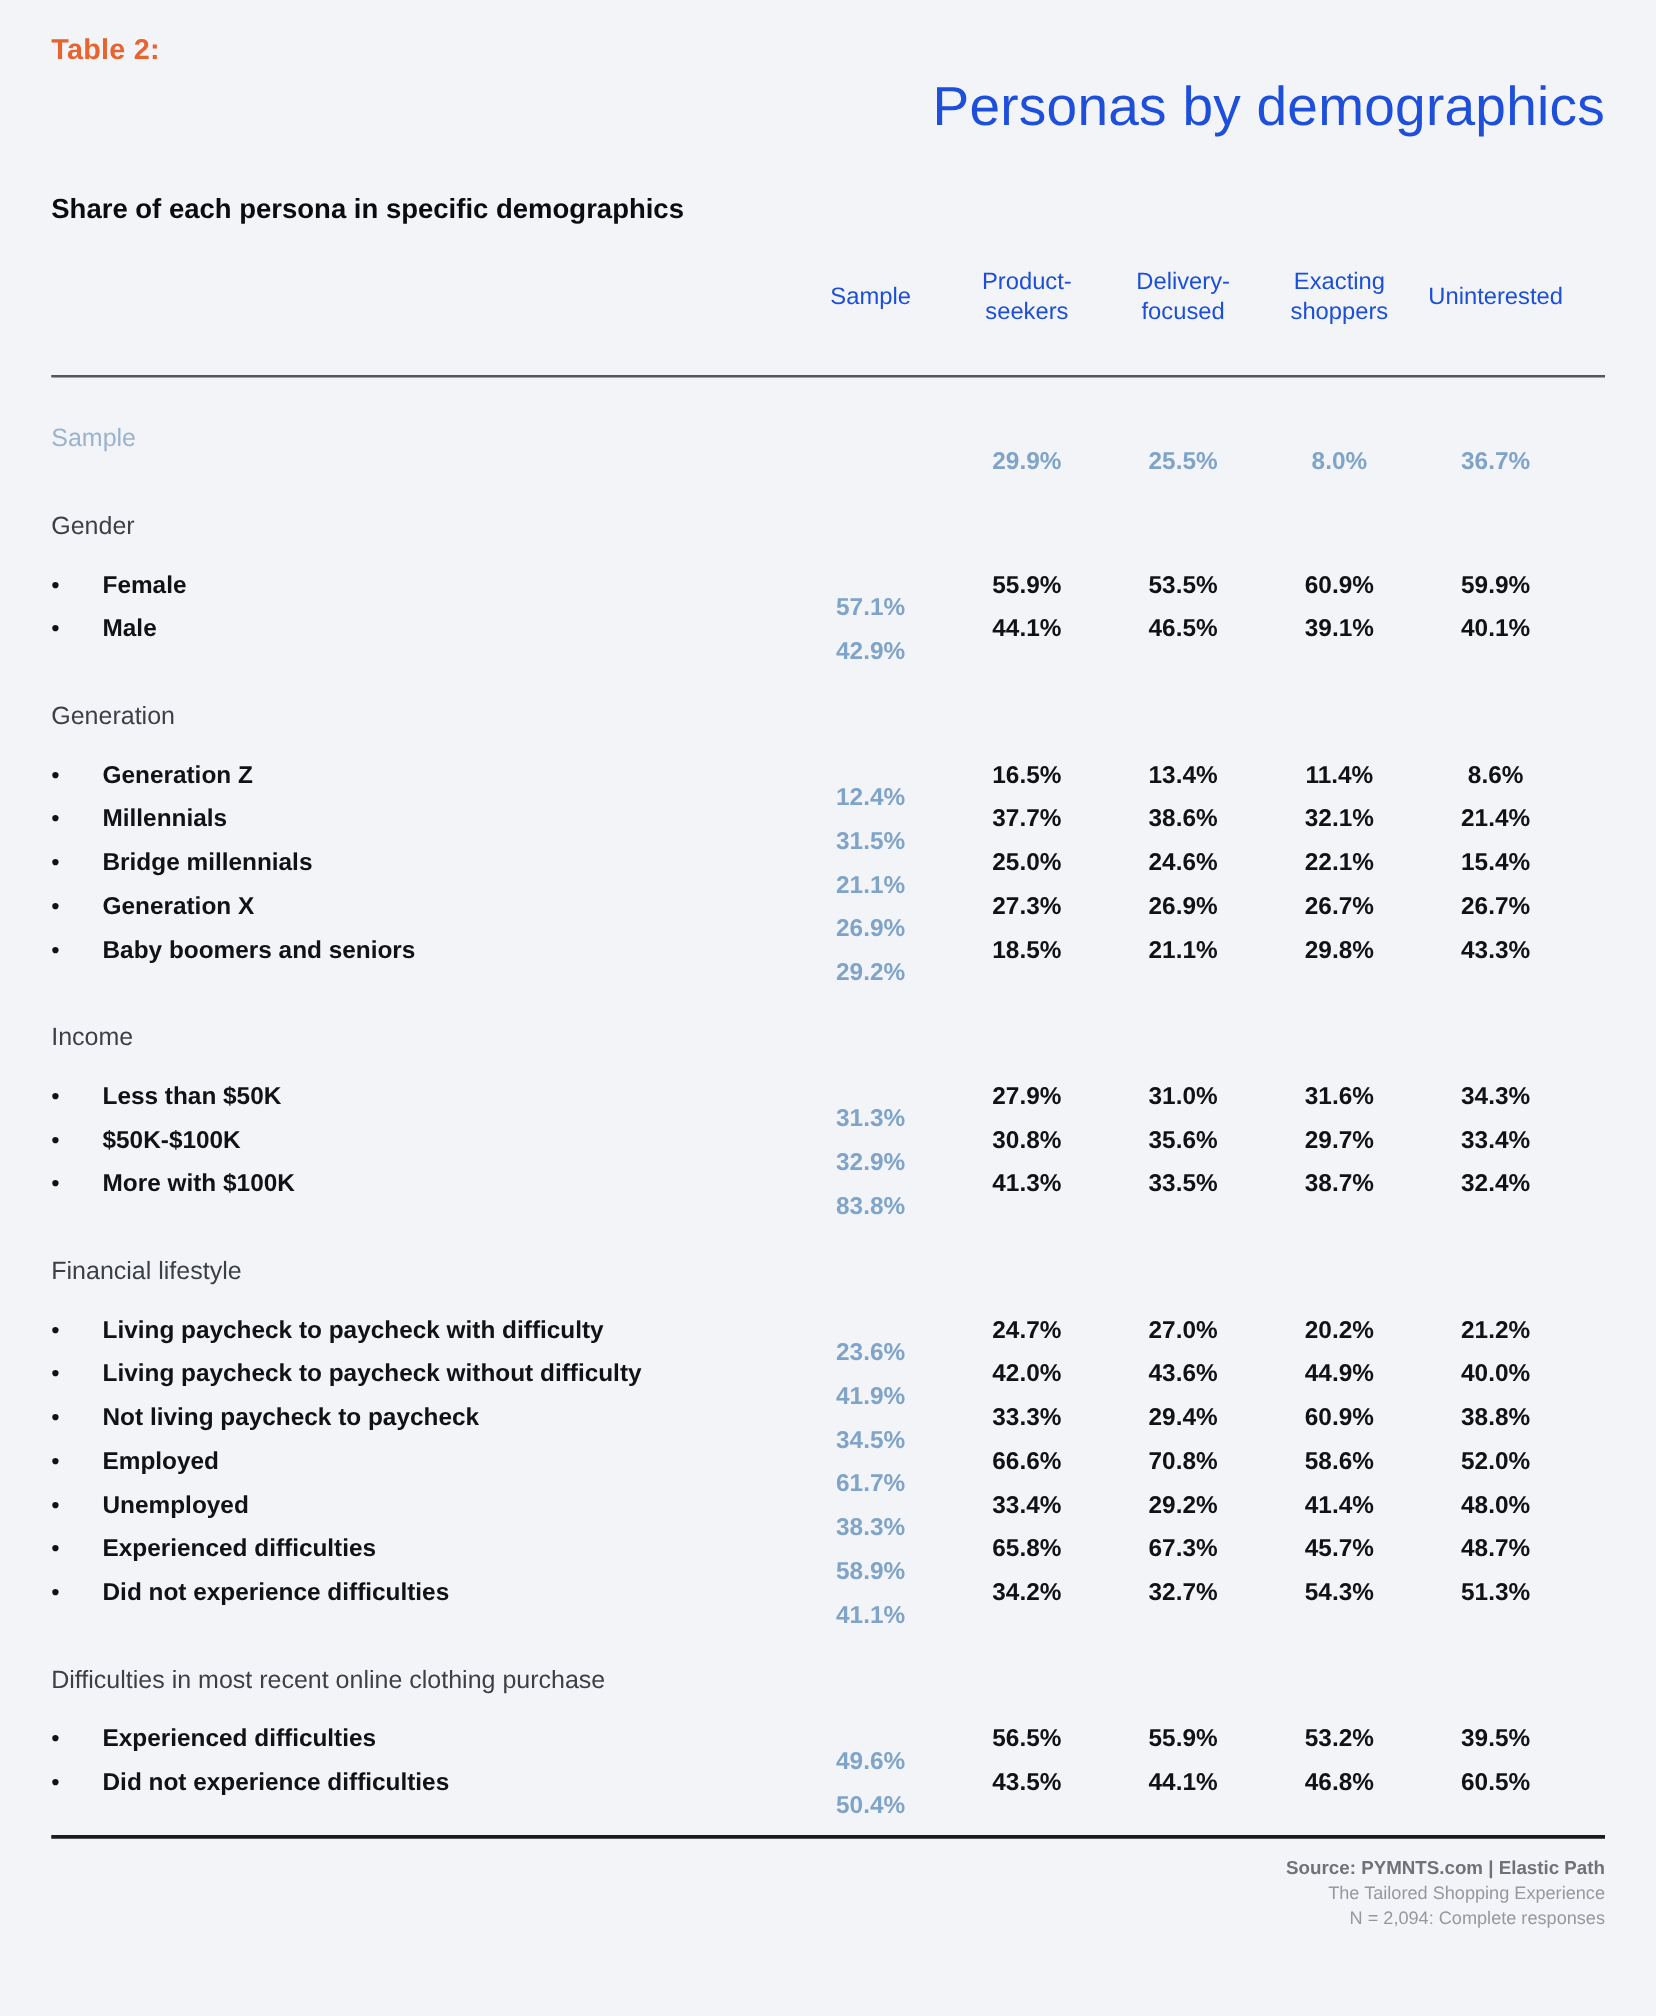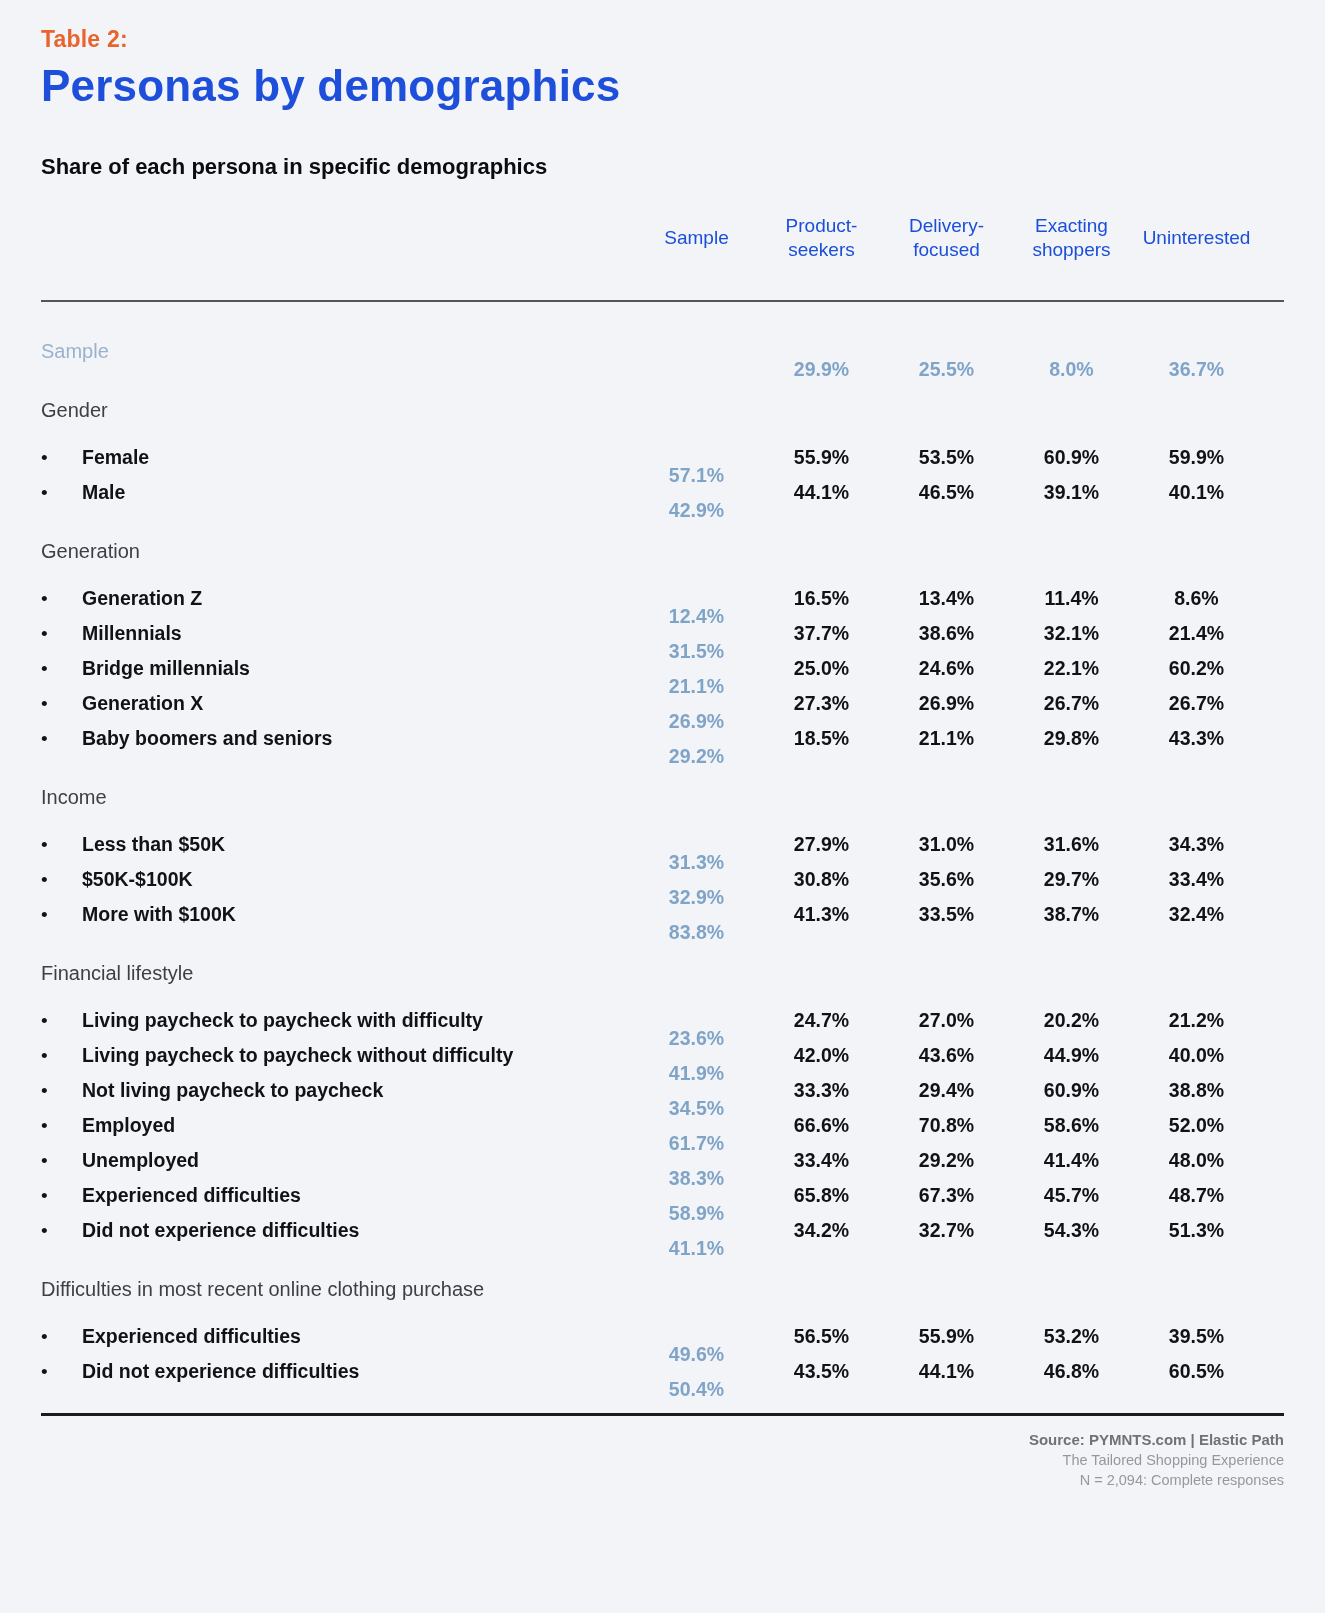--- a/index.html
+++ b/index.html
@@ -10,22 +10,22 @@
     font-family: "Liberation Sans", sans-serif;
     color: #101216;
   }
   .page { padding: 26px 41px 16px 41px; width: 100%; height: 100%; }
 
   .table-label {
     font-size: 23px; font-weight: bold; color: #E8632D;
     letter-spacing: 0.2px; margin-bottom: 8px;
   }
   .title {
-    font-size: 44px; font-weight: 700; color: #1D4FDB;
-    letter-spacing: 0.2px; margin-bottom: 3px;
+    font-size: 44px; font-weight: 400; color: #1D4FDB;
+    letter-spacing: 0.2px; margin-bottom: 3px; text-align: right;
   }
   .subtitle { font-size: 22px; font-weight: bold; color: #0B0C0E; margin-top: 43px; }
 
   
   .grid {
     display: grid;
     grid-template-columns: 593px repeat(5, 125px);
     align-items: center;
   }
 
@@ -42,21 +42,21 @@
   .bullet { width: 41px; font-size: 19px; color: #101216; flex: 0 0 41px; }
   .lbl { font-size: 19.5px; font-weight: bold; color: #101216; }
   .val { font-size: 19.5px; font-weight: bold; text-align: center; color: #101216; }
   .c-sample { color: #7FA4C8; margin-top: 36px; }
 
   .sample-row { margin-top: 20px; }
   .sample-lbl { font-size: 20px; font-weight: normal; color: #9AB2CC; }
 
   .section { margin-top: 0; }
   .sec-title {
-    margin-top: 36px; height: 35px; line-height: 35px;
+    margin-top: 47px; height: 35px; line-height: 35px;
     font-size: 20px; font-weight: normal; color: #3C3F45;
   }
 
   .bottom-rule { margin-top: 36px; border-top: 3px solid #1A1B1F; }
 
   .footer { margin-top: 14px; text-align: right; }
   .footer .f1 { font-size: 15px; font-weight: bold; color: #6F7278; line-height: 20px; }
   .footer .f2, .footer .f3 { font-size: 14.5px; color: #95989E; line-height: 20px; }
 </style>
 </head>
@@ -142,21 +142,21 @@
         </div>
         <div class="row grid">
           <div class="lbl-cell">
             <span class="bullet">•</span>
             <span class="lbl">Bridge millennials</span>
           </div>
           <div class="val c-sample">21.1%</div>
           <div class="val">25.0%</div>
           <div class="val">24.6%</div>
           <div class="val">22.1%</div>
-          <div class="val">60.2%</div>
+          <div class="val">15.4%</div>
         </div>
         <div class="row grid">
           <div class="lbl-cell">
             <span class="bullet">•</span>
             <span class="lbl">Generation X</span>
           </div>
           <div class="val c-sample">26.9%</div>
           <div class="val">27.3%</div>
           <div class="val">26.9%</div>
           <div class="val">26.7%</div>

